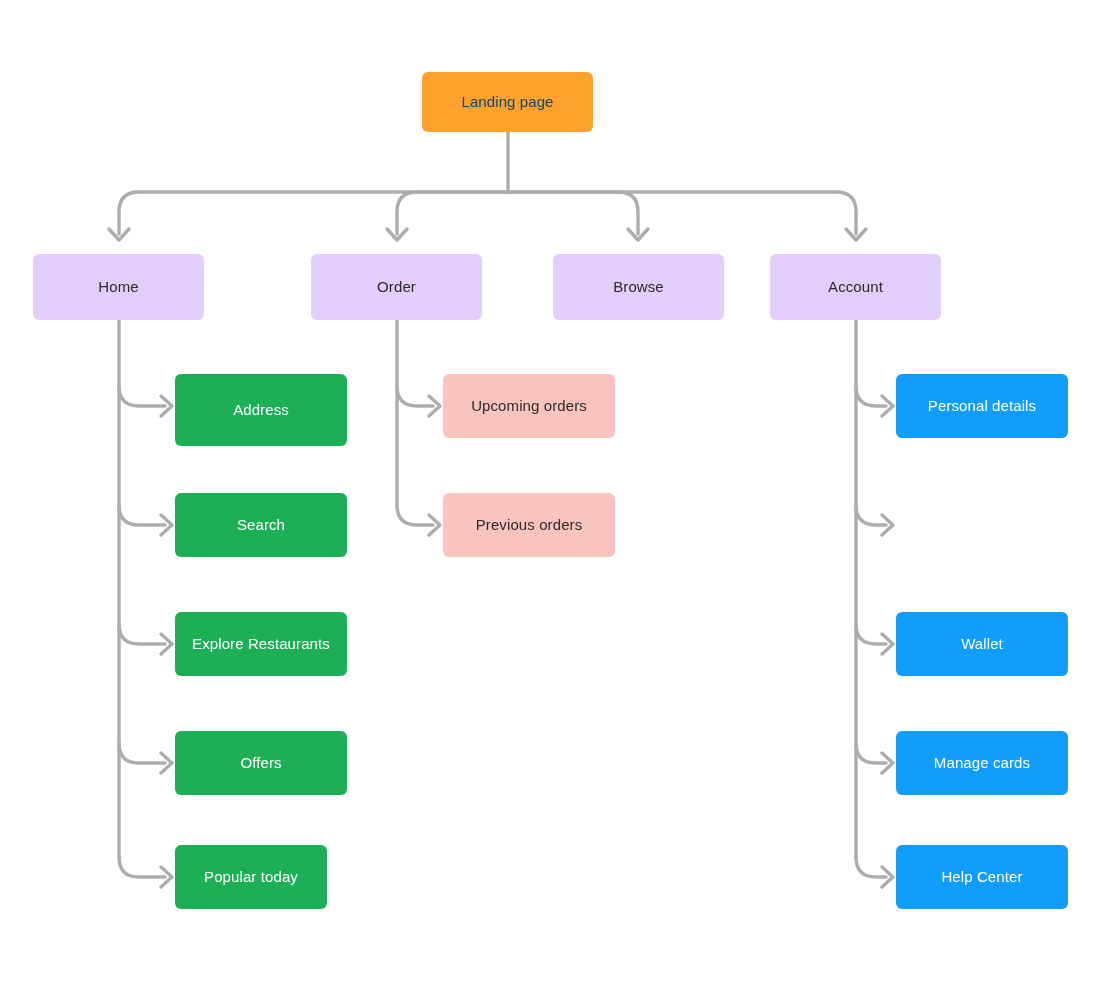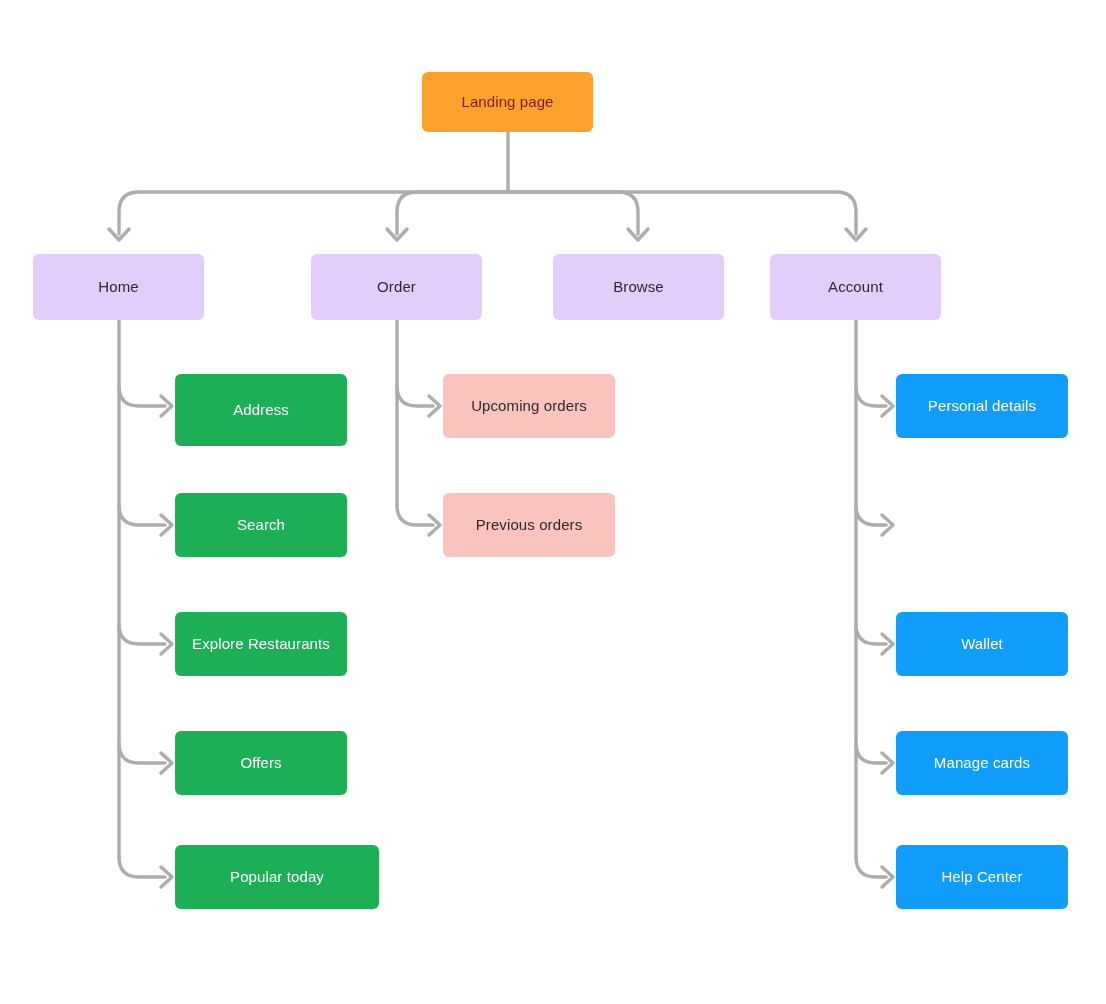--- a/index.html
+++ b/index.html
@@ -36,21 +36,21 @@
     border-radius: 6px;
     font-size: 15px;
     line-height: 1.2;
     text-align: center;
     letter-spacing: 0.1px;
     white-space: nowrap;
     user-select: none;
   }
   .node-root {
     background: #FCA12B;
-    color: #7f1d1d;
+    color: #0c4a6e;
   }
   .node-section {
     background: #E3CDFA;
     color: #2b2b2b;
   }
   .node-green {
     background: #1DAF56;
     color: #ffffff;
   }
   .node-pink {
@@ -164,21 +164,21 @@
   </div>
   <div class="node node-green" style="left: 175px; top: 493px; width: 172px; height: 64px;">
     <span class="node-label">Search</span>
   </div>
   <div class="node node-green" style="left: 175px; top: 612px; width: 172px; height: 64px;">
     <span class="node-label">Explore Restaurants</span>
   </div>
   <div class="node node-green" style="left: 175px; top: 731px; width: 172px; height: 64px;">
     <span class="node-label">Offers</span>
   </div>
-  <div class="node node-green" style="left: 175px; top: 845px; width: 204px; height: 64px;">
+  <div class="node node-green" style="left: 175px; top: 845px; width: 152px; height: 64px;">
     <span class="node-label">Popular today</span>
   </div>
 
   <div class="node node-pink" style="left: 443px; top: 374px; width: 172px; height: 64px;">
     <span class="node-label">Upcoming orders</span>
   </div>
   <div class="node node-pink" style="left: 443px; top: 493px; width: 172px; height: 64px;">
     <span class="node-label">Previous orders</span>
   </div>
 

